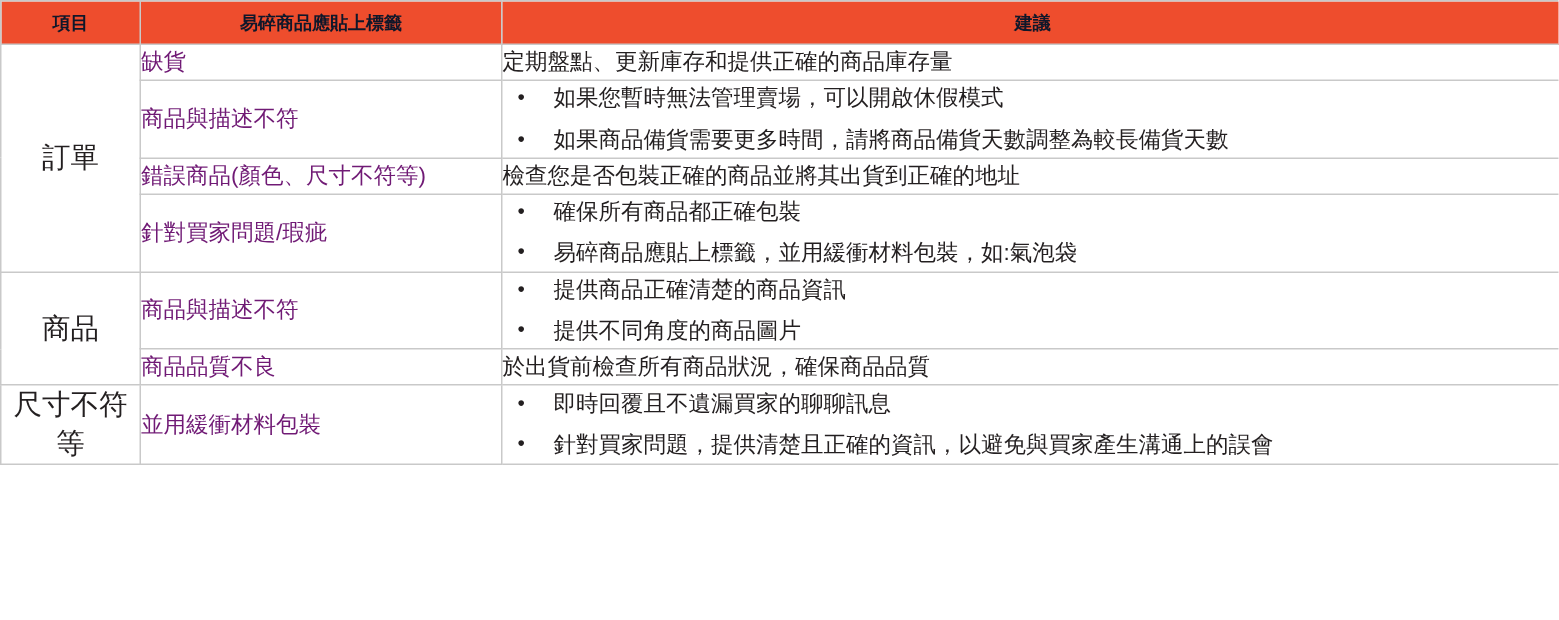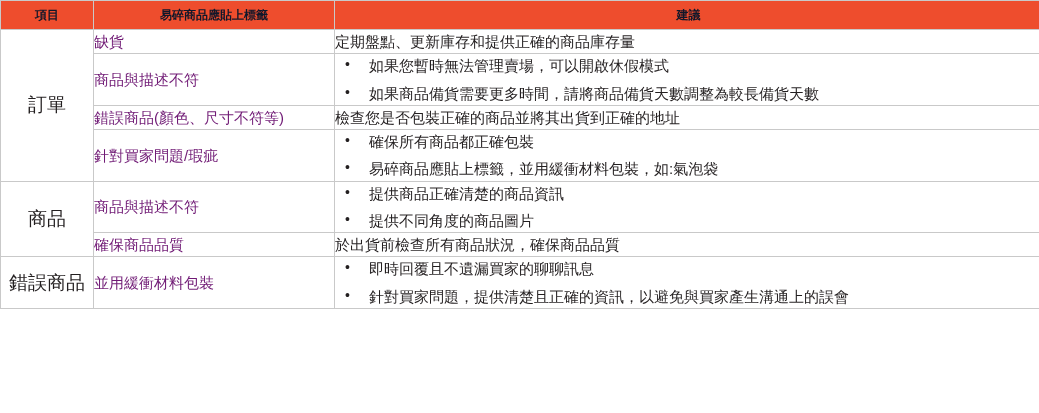--- a/index.html
+++ b/index.html
@@ -139,28 +139,28 @@
         <td class="col-item" rowspan="2">商品</td>
         <td class="col-reason">商品與描述不符</td>
         <td class="col-advice">
           <ul class="bullets">
             <li>提供商品正確清楚的商品資訊</li>
             <li>提供不同角度的商品圖片</li>
           </ul>
         </td>
       </tr>
       <tr>
-        <td class="col-reason">確保商品品質</td>
+        <td class="col-reason">商品品質不良</td>
         <td class="col-advice">
           <div class="single-line">於出貨前檢查所有商品狀況，確保商品品質</div>
         </td>
       </tr>
 
       <tr>
-        <td class="col-item" rowspan="1">錯誤商品</td>
+        <td class="col-item" rowspan="1">尺寸不符等</td>
         <td class="col-reason">並用緩衝材料包裝</td>
         <td class="col-advice">
           <ul class="bullets">
             <li>即時回覆且不遺漏買家的聊聊訊息</li>
             <li>針對買家問題，提供清楚且正確的資訊，以避免與買家產生溝通上的誤會</li>
           </ul>
         </td>
       </tr>
 
     </tbody>

